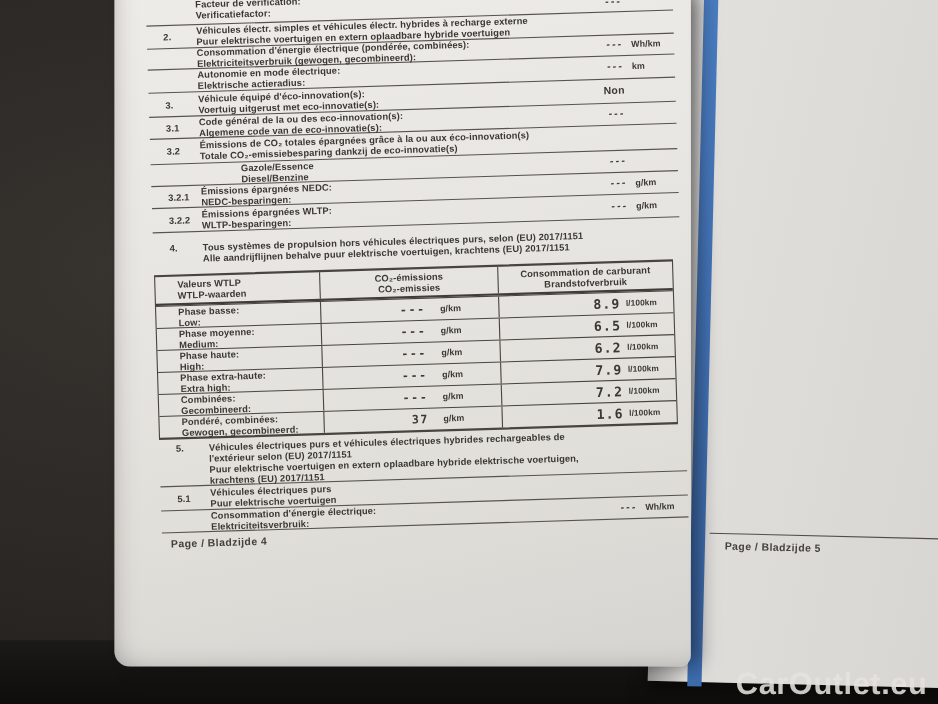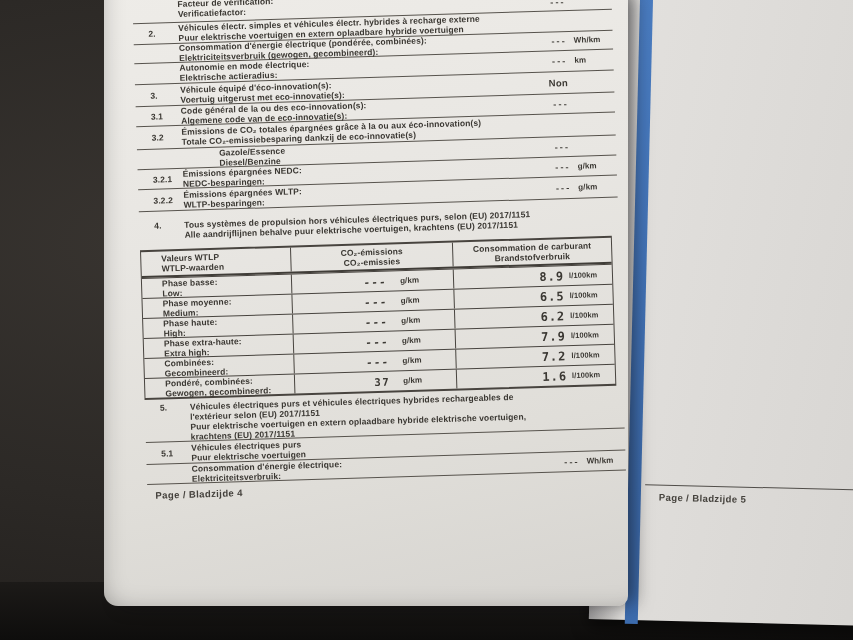--- a/index.html
+++ b/index.html
@@ -336,13 +336,14 @@
           <span>Elektriciteitsverbruik:</span>
         </span>
         <span class="val">---</span>
         <span class="unit">Wh/km</span>
       </div>
 
       <div class="footer4">Page / Bladzijde 4</div>
     </div>
   </div>
 
+  <div class="watermark">CarOutlet.eu</div>
 </div>
 
 </body></html>

